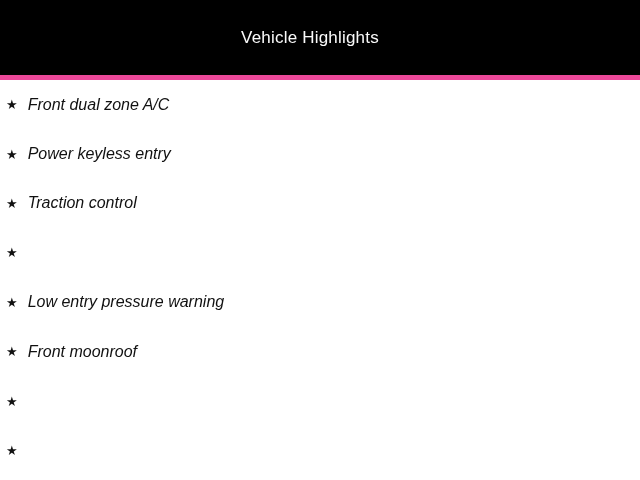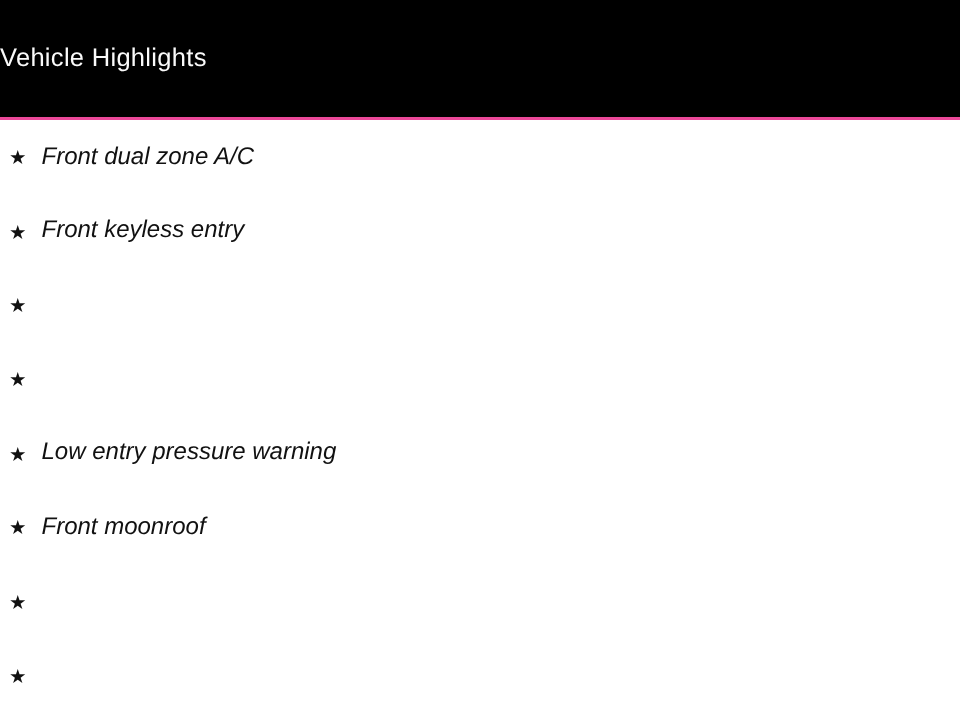--- a/index.html
+++ b/index.html
@@ -9,24 +9,24 @@
     height: 480px;
     overflow: hidden;
     background: #ffffff;
     font-family: "Liberation Sans", sans-serif;
   }
   .header {
     box-sizing: border-box;
     width: 640px;
     height: 80px;
     background: #000000;
-    border-bottom: 2px solid #ec4899;
+    border-bottom: 5px solid #ec4899;
     display: flex;
     align-items: center;
-    justify-content: flex-start;
+    justify-content: center;
     padding-right: 20px;
   }
   .header-title {
     color: #fafafa;
     font-size: 17px;
     letter-spacing: 0.2px;
   }
   .list {
     width: 640px;
   }
@@ -57,24 +57,25 @@
   <span class="header-title">Vehicle Highlights</span>
 </div>
 
 <div class="list">
   <div class="item">
     <span class="star">★</span>
     <span class="label">Front dual zone A/C</span>
   </div>
   <div class="item">
     <span class="star">★</span>
-    <span class="label">Front keyless entry</span>
+    <span class="label">Power keyless entry</span>
   </div>
   <div class="item">
     <span class="star">★</span>
+    <span class="label">Traction control</span>
   </div>
   <div class="item">
     <span class="star">★</span>
   </div>
   <div class="item">
     <span class="star">★</span>
     <span class="label">Low entry pressure warning</span>
   </div>
   <div class="item">
     <span class="star">★</span>

